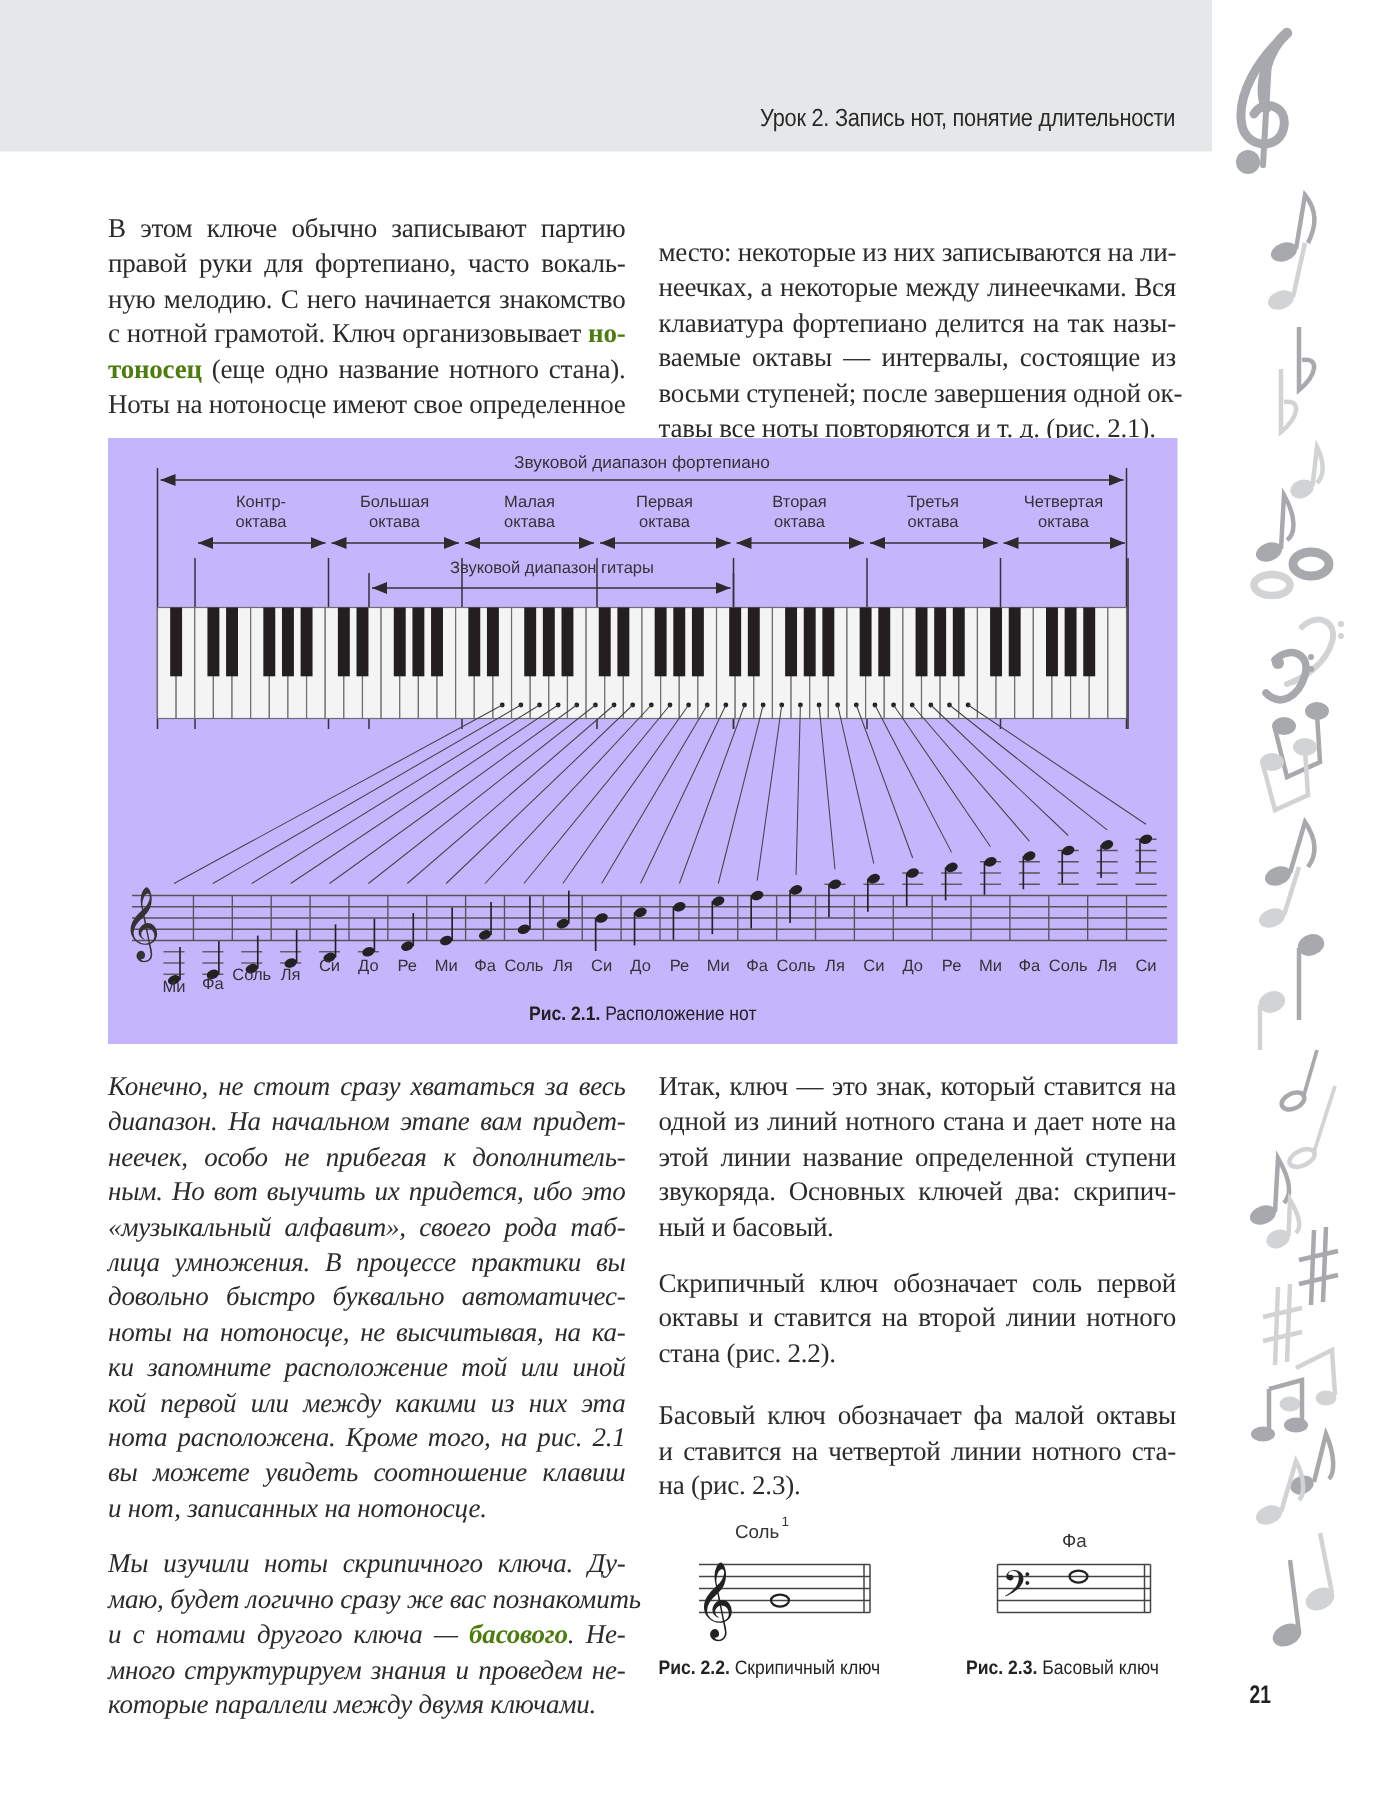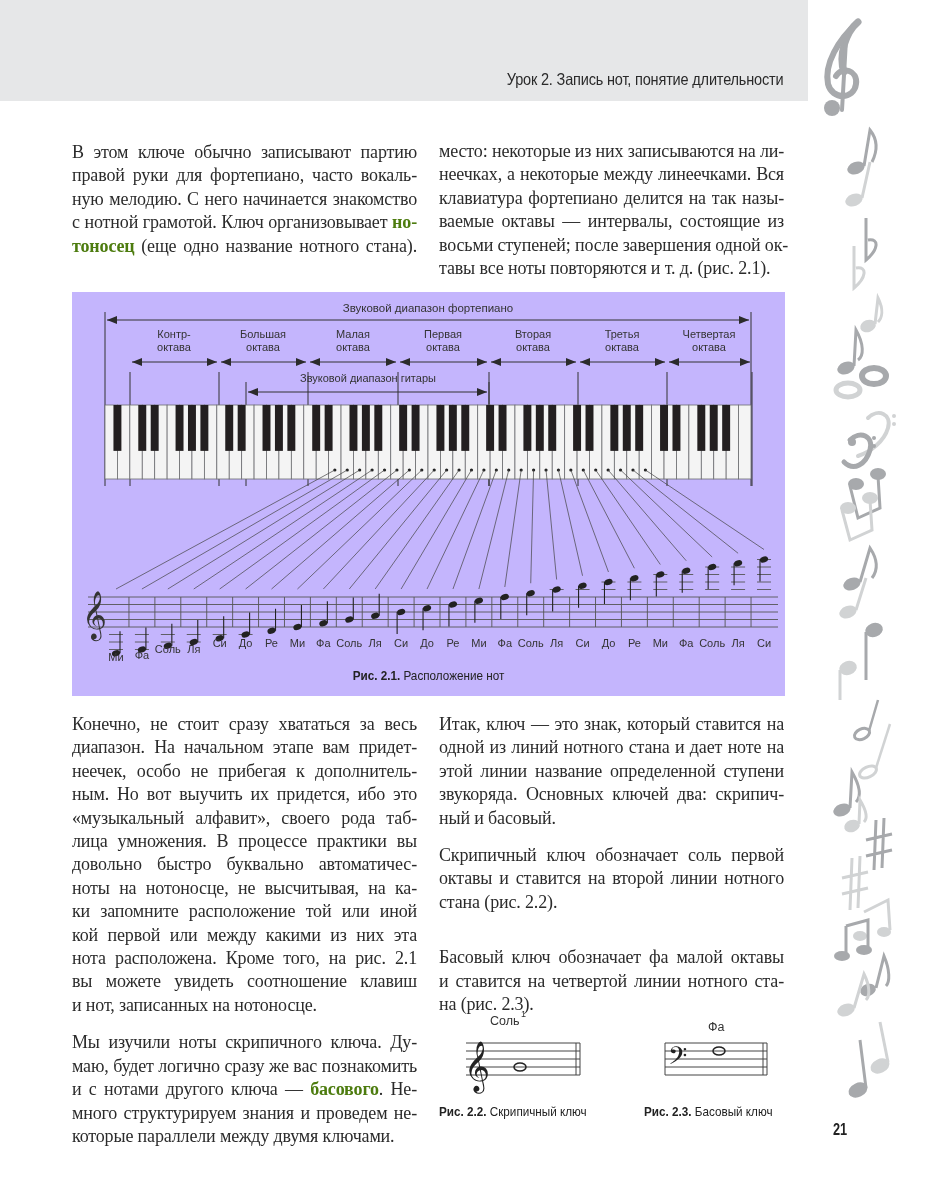--- a/index.html
+++ b/index.html
@@ -136,23 +136,24 @@
     <ellipse cx="50" cy="1090" rx="10" ry="7" fill="#a7a9ac" transform="rotate(-25 50 1090)"></ellipse>
   </g>
 </svg>
 
 <div class="col" style="left:72px; top:141px; width:345px;">
   <span class="line">В этом ключе обычно записывают партию</span>
   <span class="line">правой руки для фортепиано, часто вокаль-</span>
   <span class="line">ную мелодию. С него начинается знакомство</span>
   <span class="line"><span>с нотной грамотой. Ключ организовывает </span><b>но-</b></span>
   <span class="line"><b>тоносец</b><span> (еще одно название нотного стана).</span></span>
+  <span class="line">Ноты на нотоносце имеют свое определенное</span>
 </div>
 
-<div class="col" style="left:439px; top:140px; width:345px;">
+<div class="col" style="left:439px; top:157px; width:345px;">
   <span class="line">место: некоторые из них записываются на ли-</span>
   <span class="line">неечках, а некоторые между линеечками. Вся</span>
   <span class="line">клавиатура фортепиано делится на так назы-</span>
   <span class="line">ваемые октавы — интервалы, состоящие из</span>
   <span class="line">восьми ступеней; после завершения одной ок-</span>
   <span class="line last">тавы все ноты повторяются и т. д. (рис. 2.1).</span>
 </div>
 
 <div class="fig-box">
   <svg width="713" height="404" viewBox="0 0 713 404">
@@ -500,21 +501,21 @@
         <text x="588.32" y="355">Ми</text>
         <text x="614.24" y="355">Фа</text>
         <text x="640.1600000000001" y="355">Соль</text>
         <text x="666.08" y="355">Ля</text>
         <text x="692" y="355">Си</text>
       </g>
   </svg>
   <div class="fig-caption"><b>Рис. 2.1.</b><span> Расположение нот</span></div>
 </div>
 
-<div class="col" style="left:72px; top:713px; width:345px;">
+<div class="col" style="left:72px; top:713px; width:345px;font-style:italic;">
   <div>
     <span class="line">Конечно, не стоит сразу хвататься за весь</span>
     <span class="line">диапазон. На начальном этапе вам придет-</span>
     <span class="line">неечек, особо не прибегая к дополнитель-</span>
     <span class="line">ным. Но вот выучить их придется, ибо это</span>
     <span class="line">«музыкальный алфавит», своего рода таб-</span>
     <span class="line">лица умножения. В процессе практики вы</span>
     <span class="line">довольно быстро буквально автоматичес-</span>
     <span class="line">ноты на нотоносце, не высчитывая, на ка-</span>
     <span class="line">ки запомните расположение той или иной</span>
@@ -538,21 +539,21 @@
     <span class="line">одной из линий нотного стана и дает ноте на</span>
     <span class="line">этой линии название определенной ступени</span>
     <span class="line">звукоряда. Основных ключей два: скрипич-</span>
     <span class="line last">ный и басовый.</span>
   </div>
   <div style="margin-top:14px;">
     <span class="line">Скрипичный ключ обозначает соль первой</span>
     <span class="line">октавы и ставится на второй линии нотного</span>
     <span class="line last">стана (рис. 2.2).</span>
   </div>
-  <div style="margin-top:32px;">
+  <div style="margin-top:18px;">
     <span class="line">Басовый ключ обозначает фа малой октавы</span>
     <span class="line">и ставится на четвертой линии нотного ста-</span>
     <span class="line last">на (рис. 2.3).</span>
   </div>
 </div>
 
 <svg class="small-fig" style="left:450px; top:1005px;" width="150" height="90" viewBox="0 0 150 90">
   <text x="40" y="20" class="sans" font-size="12.5" fill="#333">Соль</text>
   <text x="71" y="12" class="sans" font-size="9" fill="#333">1</text>
   <g stroke="#444" stroke-width="1">

